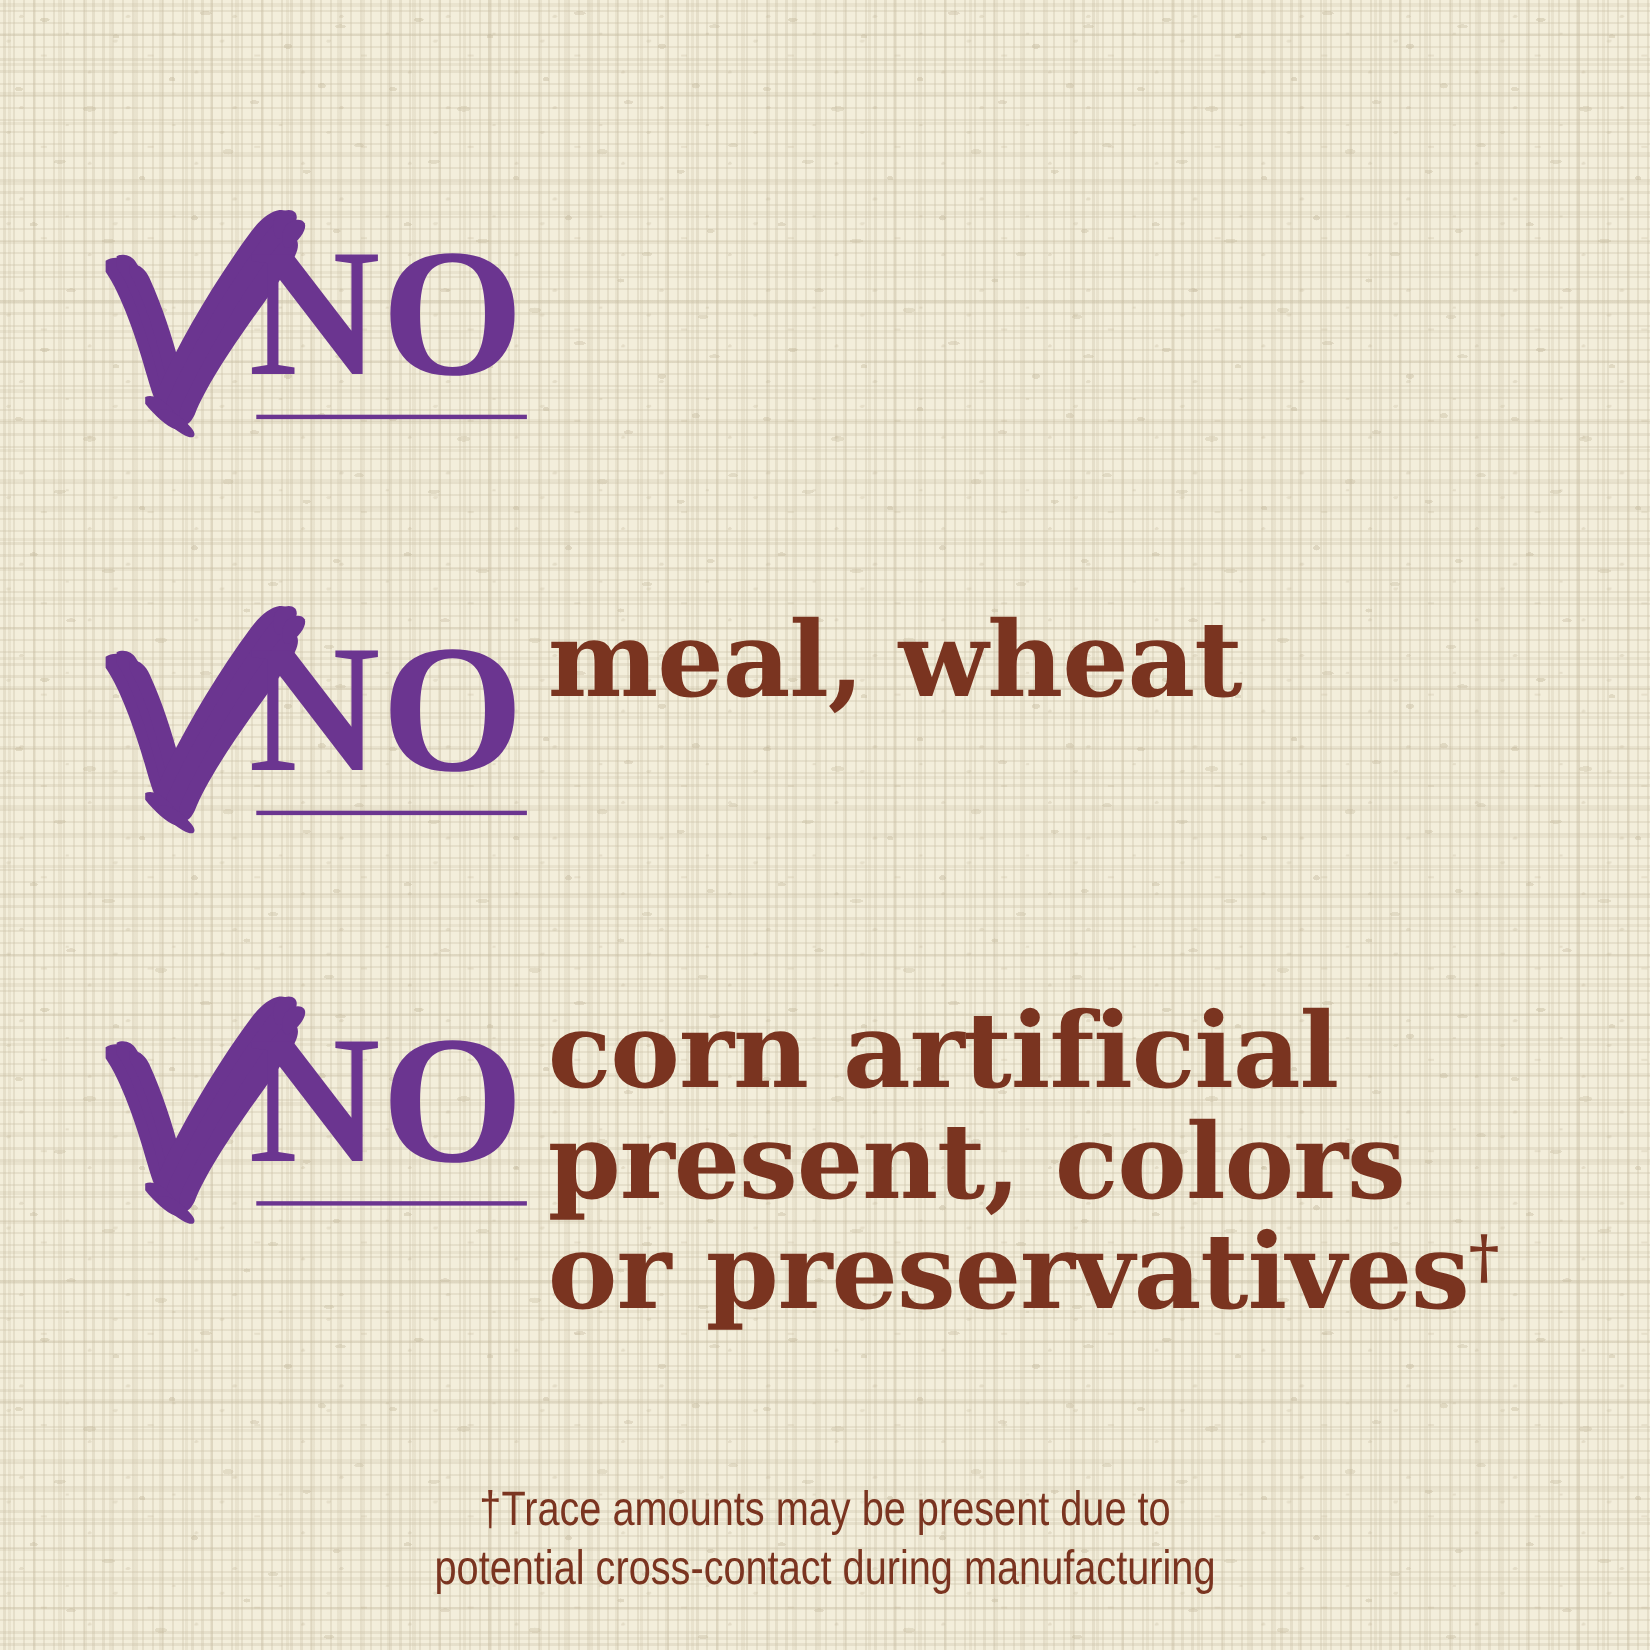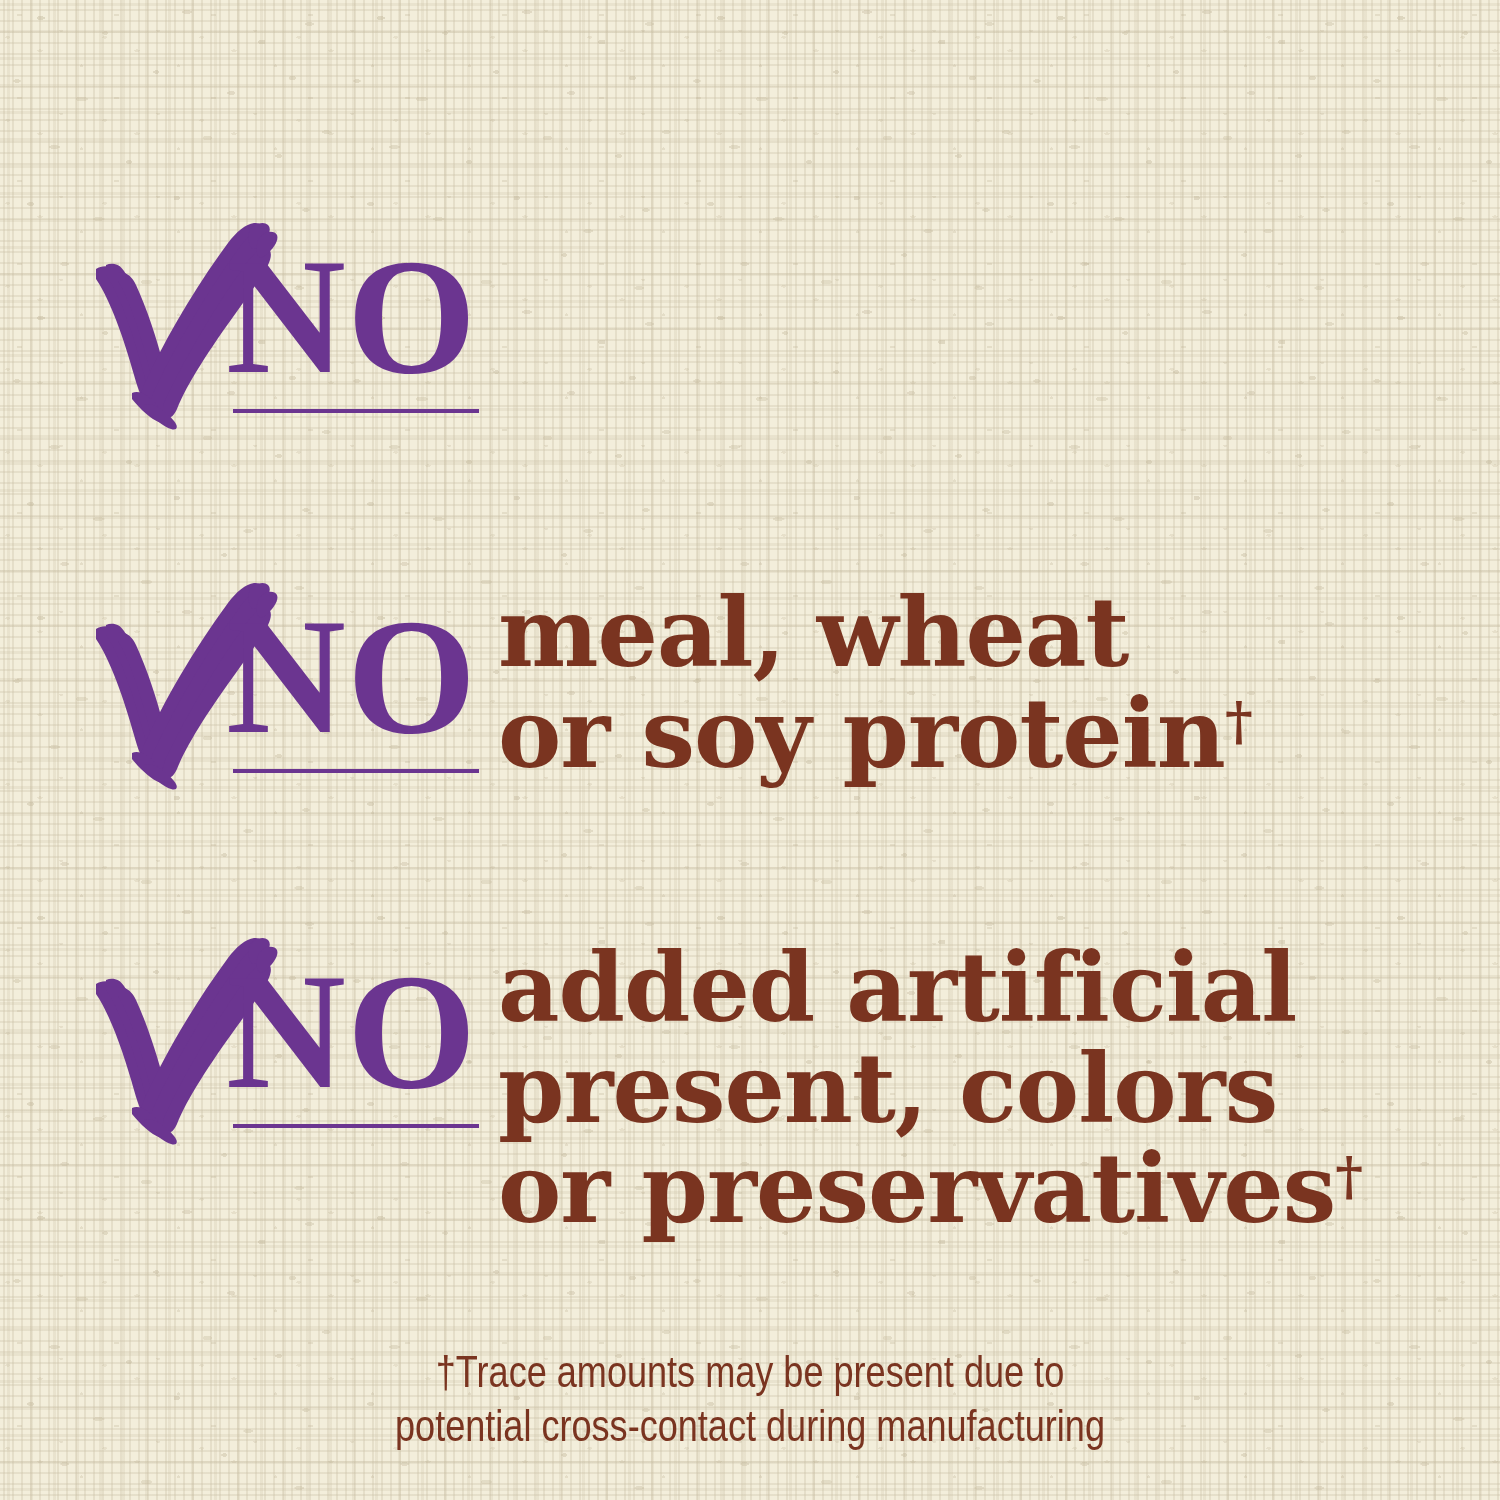--- a/index.html
+++ b/index.html
@@ -113,21 +113,20 @@
   .content {
     position: relative;
     width: 100%;
     height: 100%;
   }
 
   .claim {
     position: absolute;
     display: flex;
     align-items: flex-start;
-    margin-top: 32px;
   }
 
   .claim-1 { left: 78px; top: 185px; }
   .claim-2 { left: 78px; top: 545px; }
   .claim-3 { left: 78px; top: 900px; }
 
   
   .no-cluster {
     position: relative;
     width: 420px;
@@ -257,21 +256,20 @@
             <path d="M178 16 C184 10 192 9 195 14 C197 19 192 27 184 34 C179 38 176 37 175 32 C174 26 175 20 178 16 Z"></path>
           </g>
         </svg>
 
         <div class="no-word">NO</div>
         <div class="no-underline"></div>
       </div>
 
       <div class="claim-text">
         <span class="ln">meal, wheat</span>
-        <span class="ln"><span>or soy protein</span><span class="dag">†</span></span>
       </div>
     </div>
 
     <div class="claim claim-3">
       <div class="no-cluster">
 
         <svg class="check-mark" viewBox="0 0 205 210" aria-hidden="true">
           <g fill="#6b3590">
             <path d="M14 48 C20 44 29 44 34 50 C46 66 56 92 64 120 C70 142 74 162 76 176 C77 184 73 188 68 186 C62 184 57 172 52 154 C42 118 28 78 14 58 Z"></path>
             <path d="M24 44 C30 41 38 43 42 50 C55 70 66 98 74 127 C80 148 84 166 85 178 C86 186 82 190 77 187 C71 184 66 170 61 150 C51 112 37 72 24 54 Z"></path>
@@ -284,21 +282,21 @@
             <path d="M168 8 C174 2 182 0 186 4 C190 8 187 16 179 24 C174 29 170 29 168 25 C166 20 166 13 168 8 Z"></path>
             <path d="M178 16 C184 10 192 9 195 14 C197 19 192 27 184 34 C179 38 176 37 175 32 C174 26 175 20 178 16 Z"></path>
           </g>
         </svg>
 
         <div class="no-word">NO</div>
         <div class="no-underline"></div>
       </div>
 
       <div class="claim-text">
-        <span class="ln">added artificial</span>
+        <span class="ln">corn artificial</span>
         <span class="ln">present, colors</span>
         <span class="ln"><span>or preservatives</span><span class="dag">†</span></span>
       </div>
     </div>
 
     <div class="footnote">
       <span class="ln">†Trace amounts may be present due to</span>
       <span class="ln">potential cross-contact during manufacturing</span>
     </div>
 

